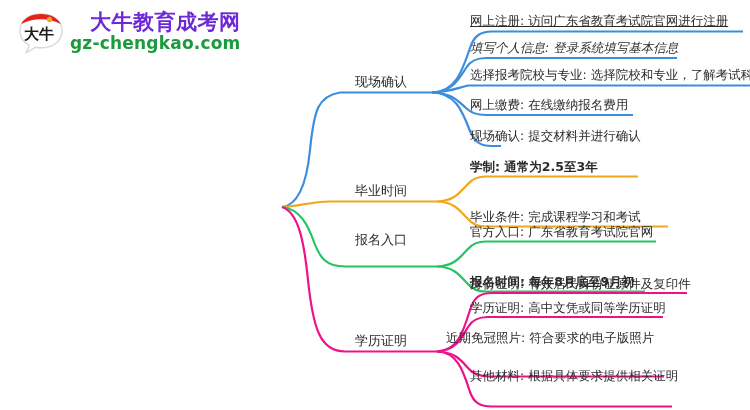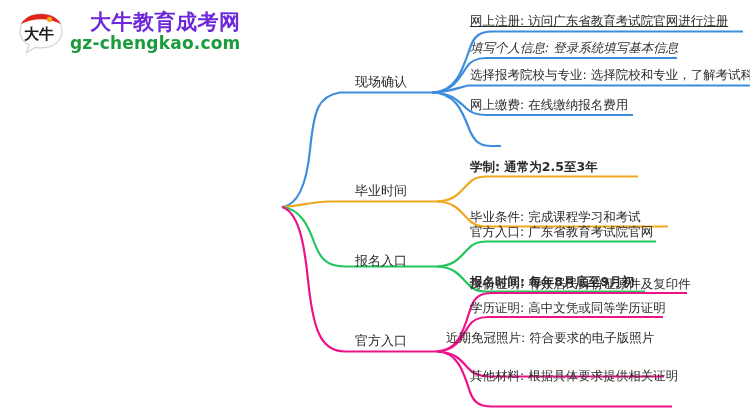--- a/index.html
+++ b/index.html
@@ -133,27 +133,28 @@
       <path d="M437 351.5 C457 351 463 333 470 310 C474 297 480 293 492 293 L687 293"></path>
       <path d="M437 351.5 C455 351 461 339 468 327 C472 320 478 317 488 317 L663 317"></path>
       <path d="M437 351.5 C455 352 461 360 468 368 C473 374 479 376.5 489 376.5 L664 376.5"></path>
       <path d="M437 351.5 C457 352 463 370 470 392 C474 403 480 406.5 492 406.5 L672 406.5"></path>
     </g>
   </svg>
 
 
   <div class="branch-label" style="left:355px; top:74px;">现场确认</div>
   <div class="branch-label" style="left:355px; top:183px;">毕业时间</div>
-  <div class="branch-label" style="left:355px; top:253px;">报名入口</div>
-  <div class="branch-label" style="left:355px; top:333px;">官方入口</div>
+  <div class="branch-label" style="left:355px; top:232px;">报名入口</div>
+  <div class="branch-label" style="left:355px; top:333px;">学历证明</div>
 
   <div class="leaf-label" style="left:470px; top:13px;text-decoration:underline;">网上注册: 访问广东省教育考试院官网进行注册</div>
   <div class="leaf-label" style="left:470px; top:40px;font-style:italic;">填写个人信息: 登录系统填写基本信息</div>
   <div class="leaf-label" style="left:470px; top:67px;">选择报考院校与专业: 选择院校和专业，了解考试科目</div>
   <div class="leaf-label" style="left:470px; top:97px;">网上缴费: 在线缴纳报名费用</div>
+  <div class="leaf-label" style="left:470px; top:128px;">现场确认: 提交材料并进行确认</div>
 
   <div class="leaf-label" style="left:470px; top:159px;font-weight:bold;">学制: 通常为2.5至3年</div>
   <div class="leaf-label" style="left:470px; top:209px;">毕业条件: 完成课程学习和考试</div>
 
   <div class="leaf-label" style="left:470px; top:224px;">官方入口: 广东省教育考试院官网</div>
   <div class="leaf-label" style="left:470px; top:274px;font-weight:bold;">报名时间: 每年8月底至9月初</div>
 
   <div class="leaf-label" style="left:470px; top:276px;text-align:center;">身份证明: 有效居民身份证原件及复印件</div>
   <div class="leaf-label" style="left:470px; top:300px;">学历证明: 高中文凭或同等学历证明</div>
   <div class="leaf-label" style="left:446px; top:330px;">近期免冠照片: 符合要求的电子版照片</div>

